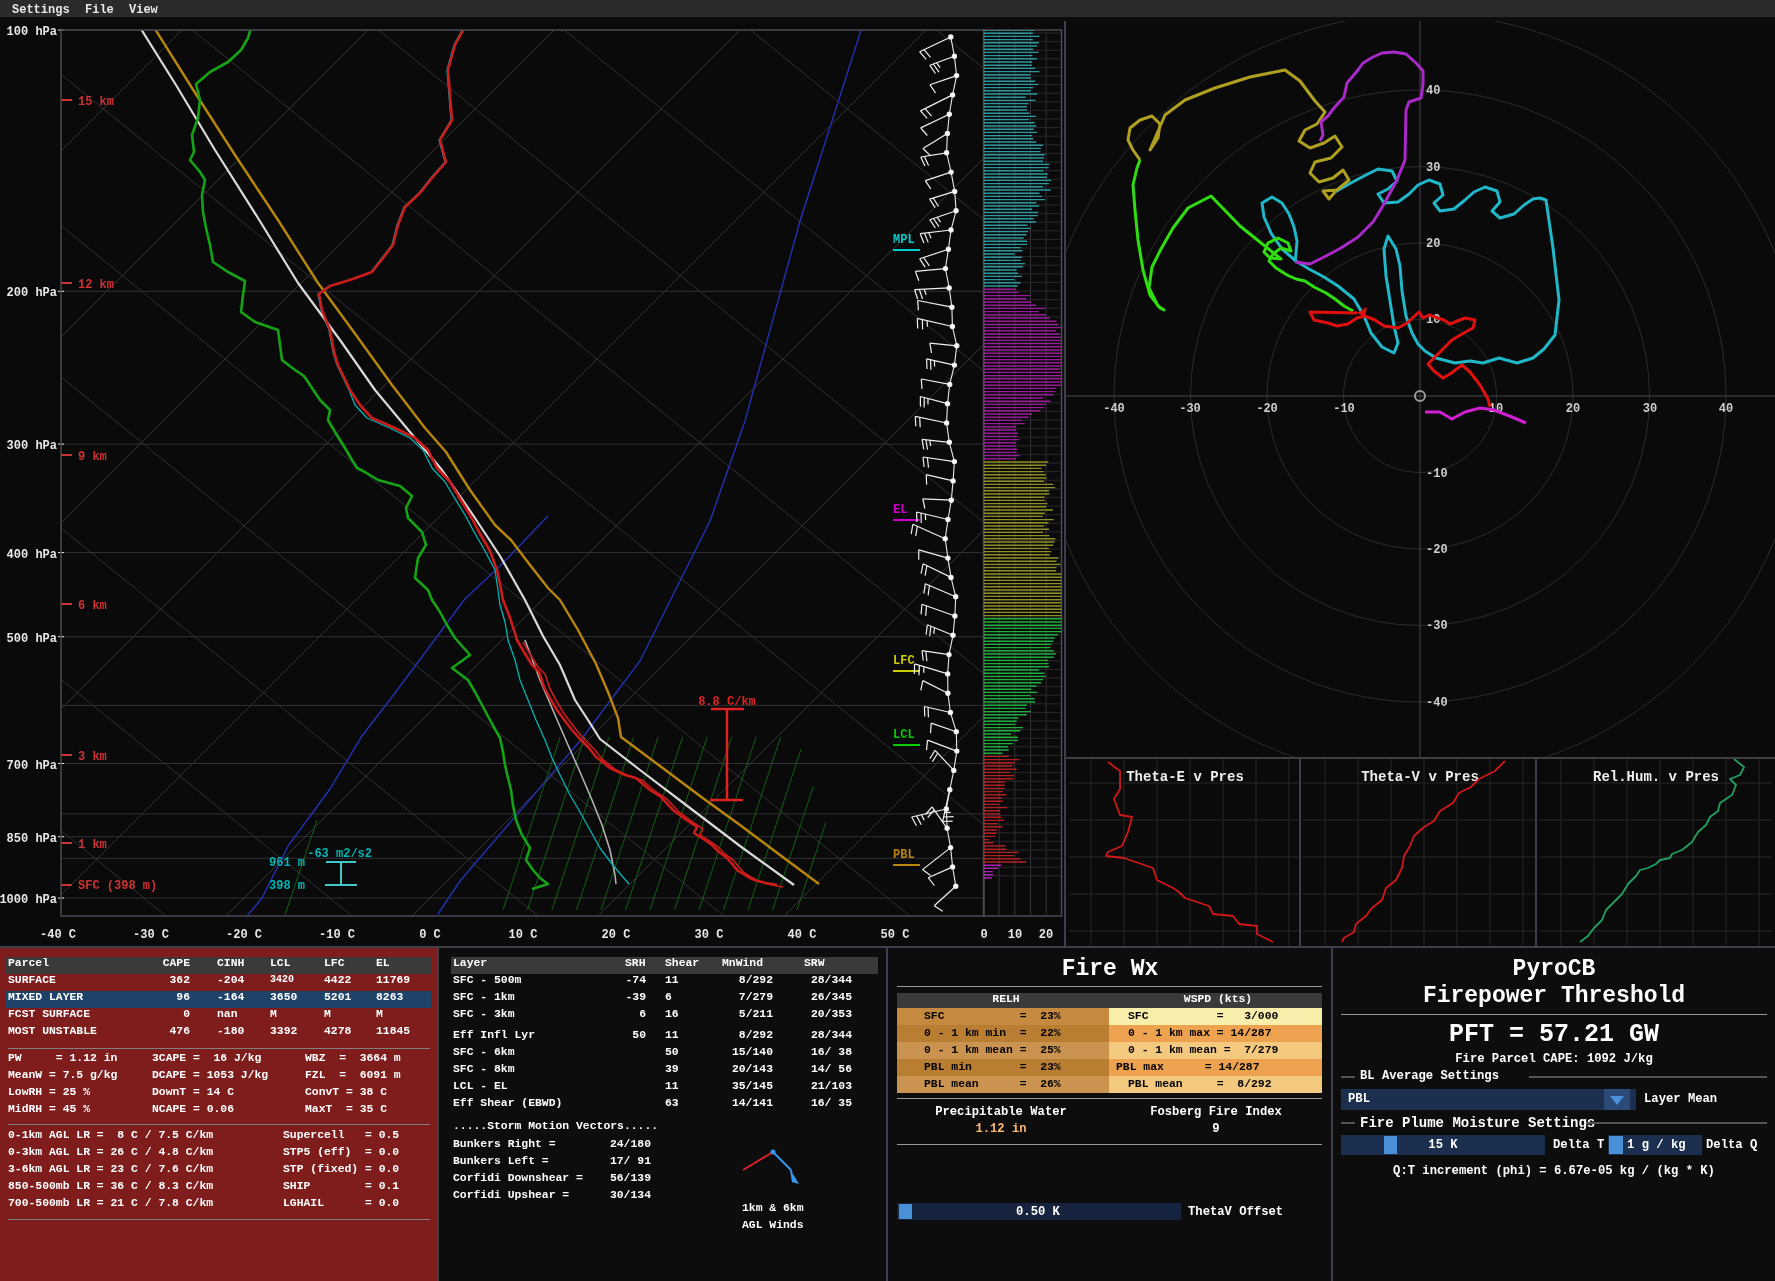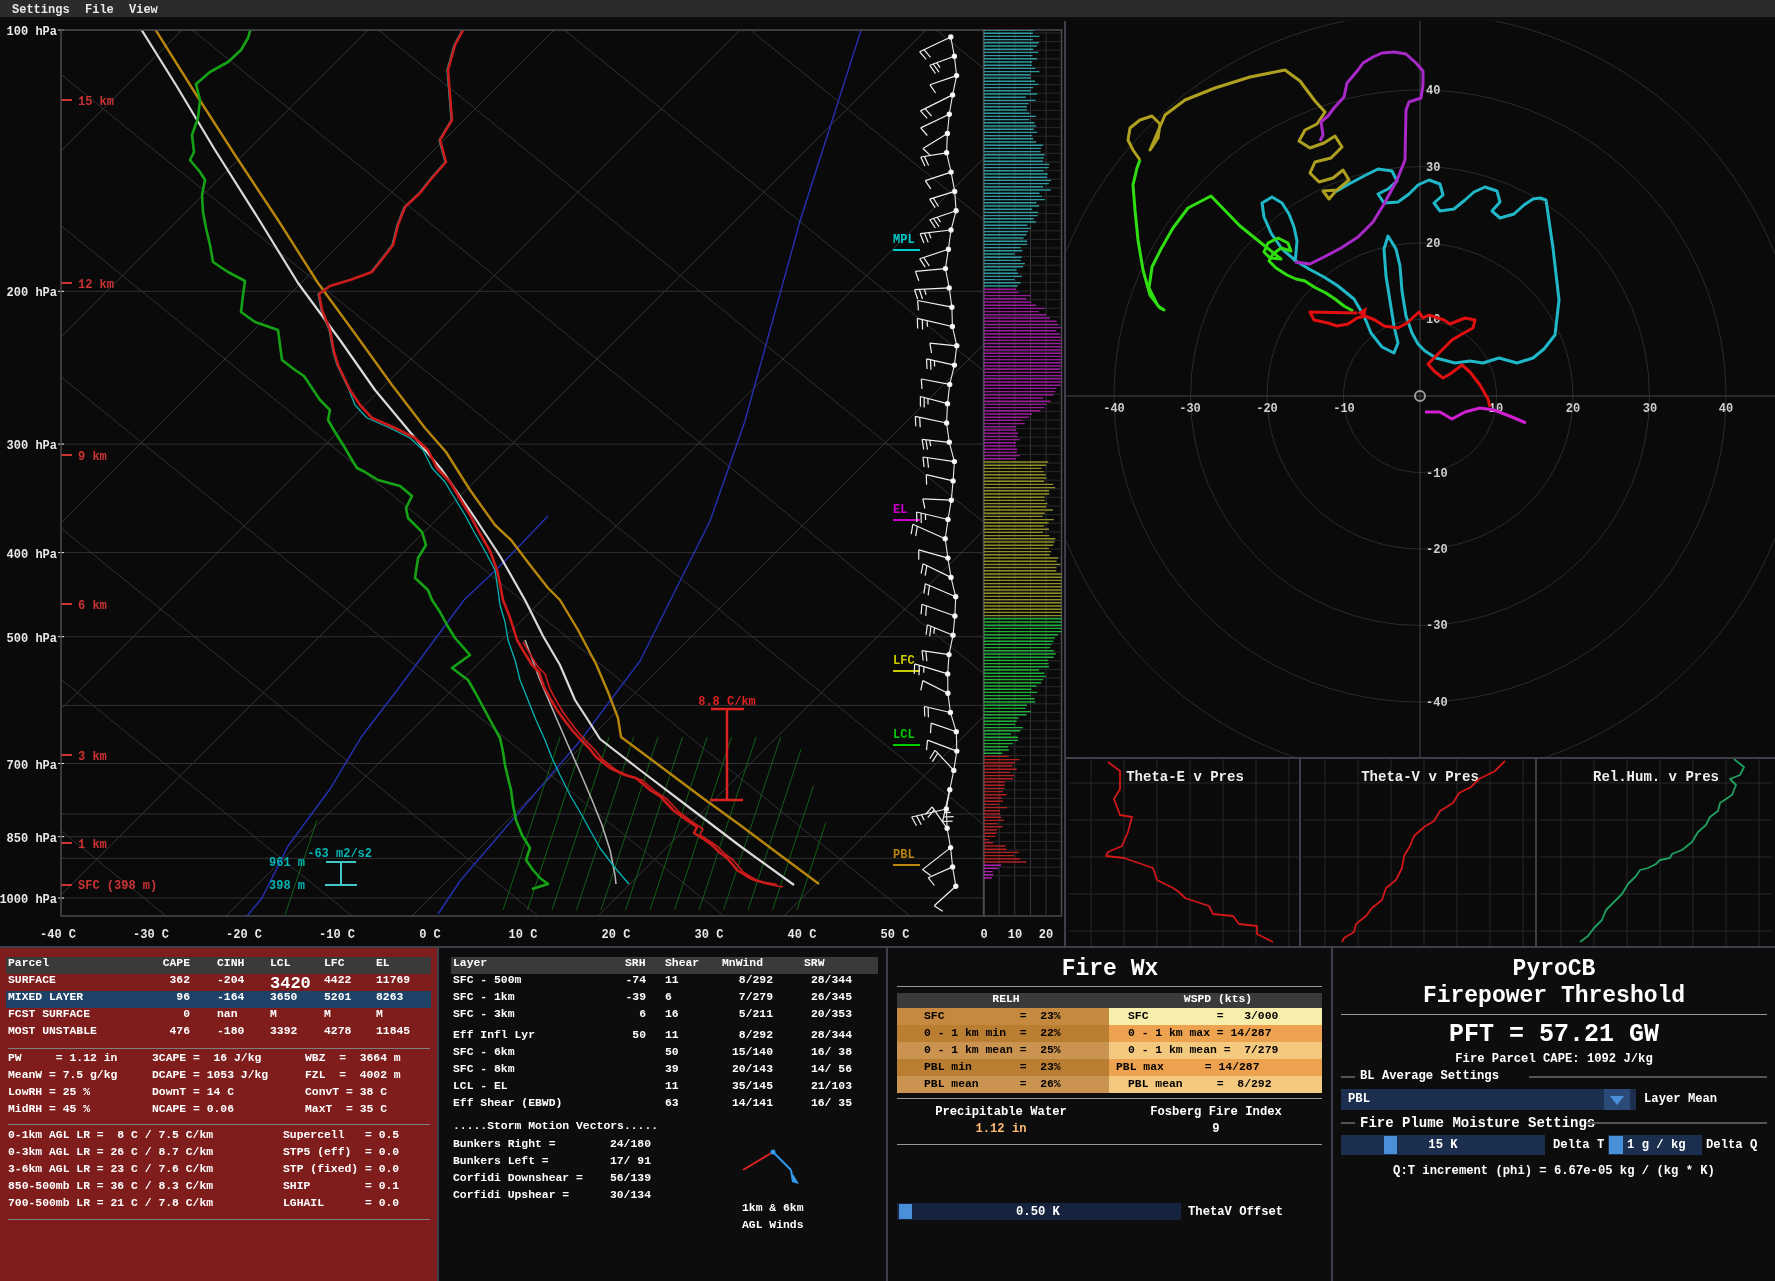--- a/index.html
+++ b/index.html
@@ -802,21 +802,21 @@
     <div style="position:absolute;left:6px;top:43px;width:425px;height:17px;background:#1e4268"></div>
     <div style="position:absolute;left:8px;top:9px;color:#fff;font-size:11.4px;white-space:pre">Parcel</div>
     <div style="position:absolute;left:162.64px;top:9px;color:#fff;font-size:11.4px;white-space:pre">CAPE</div>
     <div style="position:absolute;left:217px;top:9px;color:#fff;font-size:11.4px;white-space:pre">CINH</div>
     <div style="position:absolute;left:270px;top:9px;color:#fff;font-size:11.4px;white-space:pre">LCL</div>
     <div style="position:absolute;left:324px;top:9px;color:#fff;font-size:11.4px;white-space:pre">LFC</div>
     <div style="position:absolute;left:376px;top:9px;color:#fff;font-size:11.4px;white-space:pre">EL</div>
     <div style="position:absolute;left:8px;top:26px;color:#fff;font-size:11.4px;white-space:pre">SURFACE</div>
     <div style="position:absolute;left:169.48px;top:26px;color:#fff;font-size:11.4px;white-space:pre">362</div>
     <div style="position:absolute;left:217px;top:26px;color:#fff;font-size:11.4px;white-space:pre">-204</div>
-    <div style="position:absolute;left:270px;top:26px;color:#fff;font-size:17px;white-space:pre">3420</div>
+    <div style="position:absolute;left:270px;top:26px;color:#fff;font-size:10px;white-space:pre">3420</div>
     <div style="position:absolute;left:324px;top:26px;color:#fff;font-size:11.4px;white-space:pre">4422</div>
     <div style="position:absolute;left:376px;top:26px;color:#fff;font-size:11.4px;white-space:pre">11769</div>
     <div style="position:absolute;left:8px;top:43px;color:#fff;font-size:11.4px;white-space:pre">MIXED LAYER</div>
     <div style="position:absolute;left:176.32px;top:43px;color:#fff;font-size:11.4px;white-space:pre">96</div>
     <div style="position:absolute;left:217px;top:43px;color:#fff;font-size:11.4px;white-space:pre">-164</div>
     <div style="position:absolute;left:270px;top:43px;color:#fff;font-size:11.4px;white-space:pre">3650</div>
     <div style="position:absolute;left:324px;top:43px;color:#fff;font-size:11.4px;white-space:pre">5201</div>
     <div style="position:absolute;left:376px;top:43px;color:#fff;font-size:11.4px;white-space:pre">8263</div>
     <div style="position:absolute;left:8px;top:60px;color:#fff;font-size:11.4px;white-space:pre">FCST SURFACE</div>
     <div style="position:absolute;left:183.16px;top:60px;color:#fff;font-size:11.4px;white-space:pre">0</div>
@@ -829,31 +829,31 @@
     <div style="position:absolute;left:217px;top:77px;color:#fff;font-size:11.4px;white-space:pre">-180</div>
     <div style="position:absolute;left:270px;top:77px;color:#fff;font-size:11.4px;white-space:pre">3392</div>
     <div style="position:absolute;left:324px;top:77px;color:#fff;font-size:11.4px;white-space:pre">4278</div>
     <div style="position:absolute;left:376px;top:77px;color:#fff;font-size:11.4px;white-space:pre">11845</div>
     <div style="position:absolute;left:8px;top:100px;width:422px;border-top:1px solid #808080"></div>
     <div style="position:absolute;left:8px;top:104px;color:#fff;font-size:11.4px;white-space:pre">PW     = 1.12 in</div>
     <div style="position:absolute;left:152px;top:104px;color:#fff;font-size:11.4px;white-space:pre">3CAPE =  16 J/kg</div>
     <div style="position:absolute;left:305px;top:104px;color:#fff;font-size:11.4px;white-space:pre">WBZ  =  3664 m</div>
     <div style="position:absolute;left:8px;top:121px;color:#fff;font-size:11.4px;white-space:pre">MeanW = 7.5 g/kg</div>
     <div style="position:absolute;left:152px;top:121px;color:#fff;font-size:11.4px;white-space:pre">DCAPE = 1053 J/kg</div>
-    <div style="position:absolute;left:305px;top:121px;color:#fff;font-size:11.4px;white-space:pre">FZL  =  4002 m</div>
+    <div style="position:absolute;left:305px;top:121px;color:#fff;font-size:11.4px;white-space:pre">FZL  =  6091 m</div>
     <div style="position:absolute;left:8px;top:138px;color:#fff;font-size:11.4px;white-space:pre">LowRH = 25 %</div>
     <div style="position:absolute;left:152px;top:138px;color:#fff;font-size:11.4px;white-space:pre">DownT = 14 C</div>
     <div style="position:absolute;left:305px;top:138px;color:#fff;font-size:11.4px;white-space:pre">ConvT = 38 C</div>
     <div style="position:absolute;left:8px;top:155px;color:#fff;font-size:11.4px;white-space:pre">MidRH = 45 %</div>
     <div style="position:absolute;left:152px;top:155px;color:#fff;font-size:11.4px;white-space:pre">NCAPE = 0.06</div>
     <div style="position:absolute;left:305px;top:155px;color:#fff;font-size:11.4px;white-space:pre">MaxT  = 35 C</div>
     <div style="position:absolute;left:8px;top:176px;width:422px;border-top:1px solid #808080"></div>
     <div style="position:absolute;left:8px;top:181px;color:#fff;font-size:11.4px;white-space:pre">0-1km AGL LR =  8 C / 7.5 C/km</div>
     <div style="position:absolute;left:283px;top:181px;color:#fff;font-size:11.4px;white-space:pre">Supercell   = 0.5</div>
-    <div style="position:absolute;left:8px;top:198px;color:#fff;font-size:11.4px;white-space:pre">0-3km AGL LR = 26 C / 8.7 C/km</div>
+    <div style="position:absolute;left:8px;top:198px;color:#fff;font-size:11.4px;white-space:pre">0-3km AGL LR = 26 C / 4.8 C/km</div>
     <div style="position:absolute;left:283px;top:198px;color:#fff;font-size:11.4px;white-space:pre">STP5 (eff)  = 0.0</div>
     <div style="position:absolute;left:8px;top:215px;color:#fff;font-size:11.4px;white-space:pre">3-6km AGL LR = 23 C / 7.6 C/km</div>
     <div style="position:absolute;left:283px;top:215px;color:#fff;font-size:11.4px;white-space:pre">STP (fixed) = 0.0</div>
     <div style="position:absolute;left:8px;top:232px;color:#fff;font-size:11.4px;white-space:pre">850-500mb LR = 36 C / 8.3 C/km</div>
     <div style="position:absolute;left:283px;top:232px;color:#fff;font-size:11.4px;white-space:pre">SHIP        = 0.1</div>
     <div style="position:absolute;left:8px;top:249px;color:#fff;font-size:11.4px;white-space:pre">700-500mb LR = 21 C / 7.8 C/km</div>
     <div style="position:absolute;left:283px;top:249px;color:#fff;font-size:11.4px;white-space:pre">LGHAIL      = 0.0</div>
     <div style="position:absolute;left:8px;top:271px;width:422px;border-top:1px solid #808080"></div>
   </div>
 <div style="position:absolute;left:439px;top:948px;width:447px;height:333px;background:#0d0d0e">

